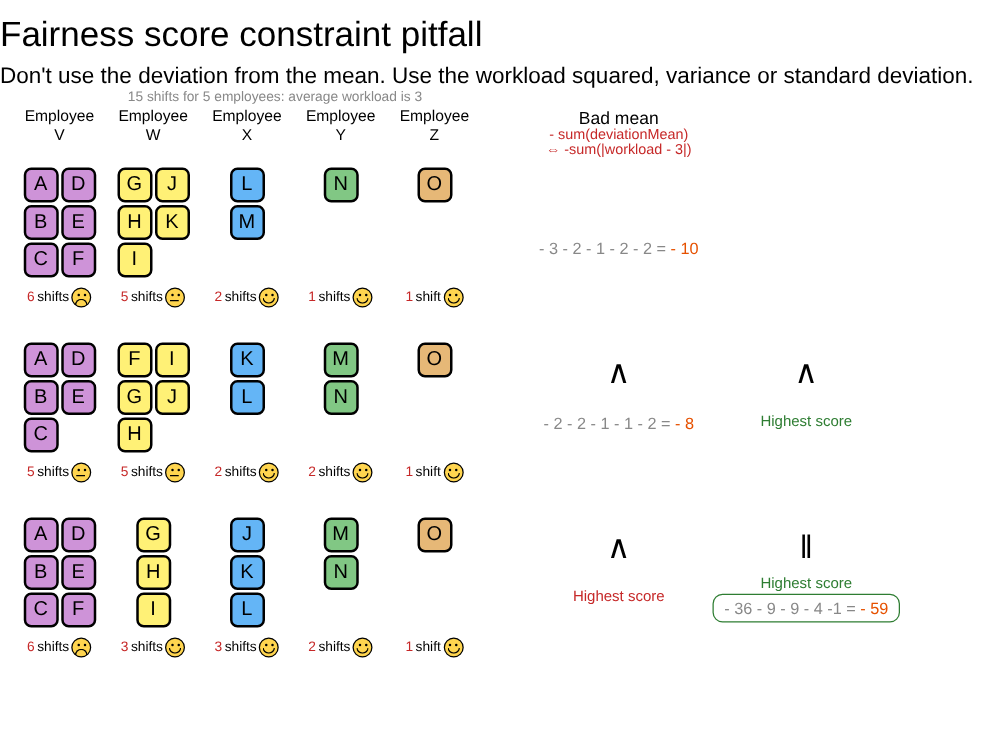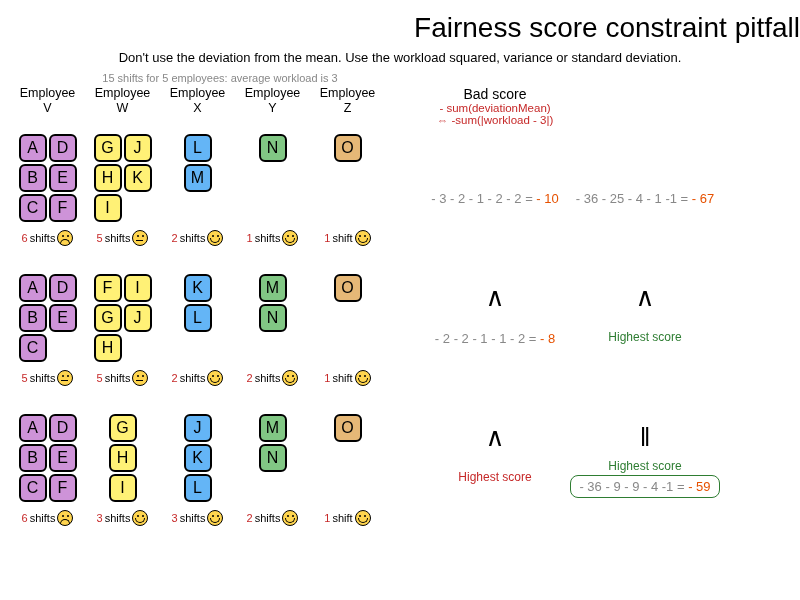--- a/index.html
+++ b/index.html
@@ -1,18 +1,18 @@
 <!DOCTYPE html>
 <html><head>
 <meta charset="utf-8">
 <style>
 *{box-sizing:border-box;margin:0;padding:0}
 body{font-family:Arial,Helvetica,sans-serif;width:800px;height:600px;background:#fff;color:#000;position:relative;overflow:hidden}
-.title{text-align:right;font-size:28px;font-weight:400;padding-top:12px}
-.subtitle{text-align:center;font-size:13px;padding-top:6px}
+.title{text-align:left;font-size:28px;font-weight:400;padding-top:12px}
+.subtitle{font-size:18px;padding-top:6px}
 .hint{text-align:center;font-size:11px;color:#888;position:absolute;left:10px;top:72px;width:420px}
 .grid{position:absolute;top:86px;left:10px;width:780px}
 .hdr{display:flex}
 .ecol{width:75px;text-align:center;font-size:12.5px;font-weight:normal;line-height:1.2}
 .gap{width:35px}
 .scol{width:150px;text-align:center;font-size:14px}
 .scol .f{font-size:11.5px}
 .red{color:#c62828}.grn{color:#2e7d32}.gry{color:#888}.or{color:#e65100}
 .row{display:flex;align-items:flex-start;margin-top:8px;min-height:132px}
 .cell{width:75px;display:flex;flex-direction:column;align-items:center}
@@ -42,21 +42,21 @@
 
 <div class="grid">
   <div class="hdr" id="hdr">
       <div class="ecol">Employee<br>V</div>
       <div class="ecol">Employee<br>W</div>
       <div class="ecol">Employee<br>X</div>
       <div class="ecol">Employee<br>Y</div>
       <div class="ecol">Employee<br>Z</div>
       <div class="gap"></div>
       <div class="scol">
-        <div>Bad score</div>
+        <div>Bad mean</div>
         <div class="f red">- sum(deviationMean)</div>
         <div class="f red">⇔ -sum(|workload - 3|)</div>
       </div>
     </div>
   <div id="rows">
       <div class="row">
         <div class="cell">
           <div class="blocks">
             <div class="stk">
               <div class="blk c0">A</div>
@@ -106,23 +106,20 @@
           <div class="blocks">
             <div class="stk">
               <div class="blk c4">O</div>
             </div>
           </div>
           <div class="cap"><span class="red">1</span> shift <span class="emo happy"></span></div>
         </div>
         <div class="gap"></div>
         <div class="sc">
           <div class="res"><span class="gry">- 3 - 2 - 1 - 2 - 2 = </span><span class="or">- 10</span></div>
-        </div>
-        <div class="sc">
-          <div class="res"><span class="gry">- 36 - 25 - 4 - 1 -1 = </span><span class="or">- 67</span></div>
         </div>
       </div>
       <div class="row">
         <div class="cell">
           <div class="blocks">
             <div class="stk">
               <div class="blk c0">A</div>
               <div class="blk c0">B</div>
               <div class="blk c0">C</div>
             </div>

